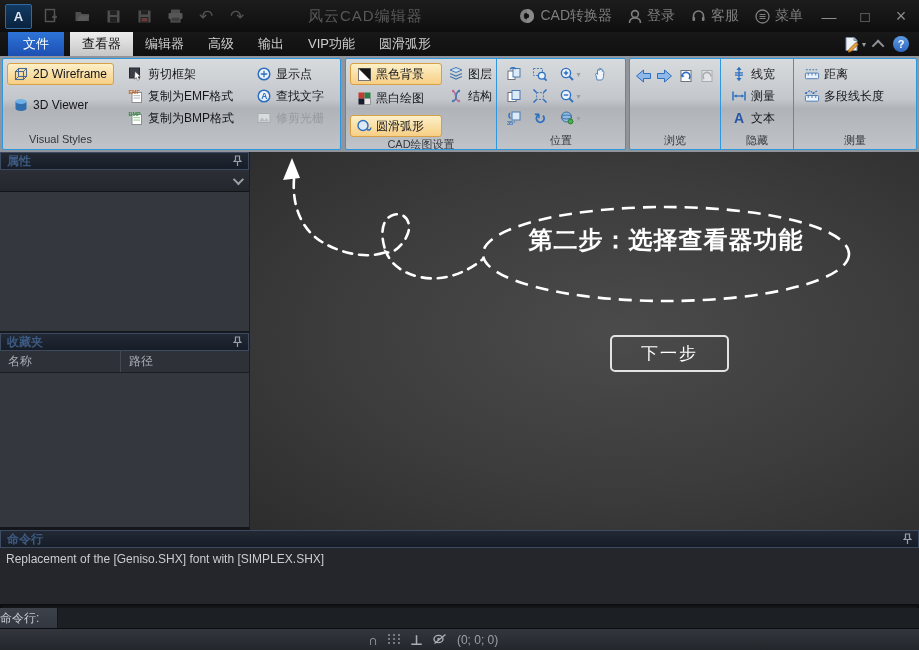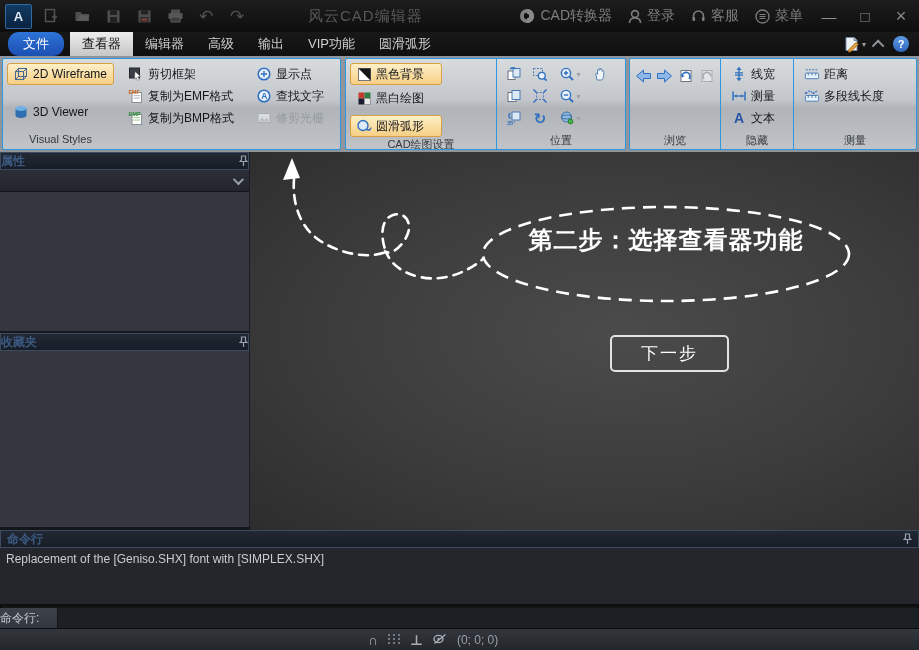--- a/index.html
+++ b/index.html
@@ -22,21 +22,21 @@
   .tb-title { position:absolute; left:308px; top:0; height:32px; display:flex; align-items:center;
     color:#585858; font-size:15px; letter-spacing:1px; }
   .tb-right { position:absolute; right:8px; top:0; height:32px; display:flex; align-items:center; gap:16px; }
   .tb-item { display:flex; align-items:center; gap:5px; color:#7e7e7e; font-size:14px; }
   .tb-item svg { display:block; }
   .winbtn { color:#8e8e8e; font-size:15px; width:20px; text-align:center; }
   
   .menubar { position:absolute; top:32px; left:0; right:0; height:24px;
     background:linear-gradient(#181818,#101010); display:flex; align-items:stretch; }
   .mi { display:flex; align-items:center; padding:0 12px; color:#cfcfcf; font-size:13px; }
-  .mi.file { background:linear-gradient(#2e74d8,#1c4fb2); color:#fff; margin-left:8px; padding:0 15px;border-radius:11px; }
+  .mi.file { background:linear-gradient(#2e74d8,#1c4fb2); color:#fff; margin-left:8px; padding:0 15px; }
   .mi.active { background:linear-gradient(#ededed,#c6c6c6); color:#111; margin-left:6px; }
   .menubar-right { position:absolute; right:10px; top:0; height:24px; display:flex; align-items:center; gap:9px; }
   .chev-up { width:9px; height:9px; border-left:2px solid #8f949a; border-top:2px solid #8f949a;
     transform:rotate(45deg) translateY(2px); }
   .helpbtn { width:16px; height:16px; border-radius:50%; background:linear-gradient(#5d9be4,#2f66be);
     color:#fff; font-size:11px; font-weight:bold; display:flex; align-items:center; justify-content:center; }
   .caret { font-size:8px; color:#9a9fa5; }
   
   .ribbon { position:absolute; top:56px; left:0; right:0; height:96px; background:#90959b; }
   .rcont { position:absolute; top:2px; bottom:2px; border:1px solid #2f96e0; border-radius:2px;
@@ -53,21 +53,21 @@
   .ic svg { display:block; }
   .cols { display:flex; }
   .pbtn { width:26px; height:22px; display:flex; align-items:center; justify-content:center; gap:1px; border-radius:2px; }
   .prow { display:flex; align-items:center; }
   .glyph-blue { color:#2f6fc0; font-weight:bold; font-size:14px; line-height:1; }
   
   .main { position:absolute; top:152px; left:0; height:378px; right:0; display:flex; }
   .sidebar { width:250px; background:#33363d; border-right:1px solid #1b1d22; border-bottom:3px solid #141619;
     display:flex; flex-direction:column; }
   .phead { height:18px; background:linear-gradient(#232934,#171d27); border:1px solid #3c4a62;
-    display:flex; align-items:center; padding:0 0; color:#3c5a82; font-size:12px; font-weight:bold; }
+    display:flex; align-items:center; padding:0 6px; color:#3c5a82; font-size:12px; font-weight:bold; }
   .phead .sp { flex:1; }
   .props-drop { height:22px; background:linear-gradient(#2c2f36,#23262c); border-bottom:1px solid #121418;
     display:flex; align-items:center; justify-content:flex-end; padding:0 8px; }
   .chev-dn { width:8px; height:8px; border-right:2px solid #9aa0a8; border-bottom:2px solid #9aa0a8;
     transform:rotate(45deg) translateY(-2px); }
   .props-body { height:139px; background:#34373e; }
   .pgap { height:2px; background:#15181c; }
   .favcols { height:22px; background:#2e3138; border-bottom:1px solid #1a1d21; display:flex; align-items:center;
     color:#a7acb4; font-size:12px; }
   .favcols .c1 { width:120px; padding-left:8px; }
@@ -210,21 +210,21 @@
         </div>
       <div class="helpbtn">?</div>
     </div>
   </div>
 
   <div class="ribbon">
 
     <div class="rcont" style="left:2px;width:339px">
       <div class="rsub" style="width:118px">
         <div class="rbody">
-          <div class="rbtn sel" style="width:107px;margin-bottom:16px">
+          <div class="rbtn sel" style="width:107px;margin-bottom:9px">
             <span class="ic">
                 <svg width="16" height="16" viewBox="0 0 16 16">
                   <rect x="2.5" y="5.5" width="8" height="8" fill="none" stroke="#4a6a92" stroke-width="1.1"></rect>
                   <rect x="5.5" y="2.5" width="8" height="8" fill="none" stroke="#4a6a92" stroke-width="1.1"></rect>
                   <path d="M2.5 5.5 L5.5 2.5 M10.5 5.5 L13.5 2.5 M2.5 13.5 L5.5 10.5 M10.5 13.5 L13.5 10.5" stroke="#4a6a92" stroke-width="1"></path>
                 </svg>
               </span>
             <span>2D Wireframe</span>
           </div>
           <div class="rbtn" style="width:107px">
@@ -333,20 +333,44 @@
               <span>黑白绘图</span>
             </div>
             <div class="rbtn sel">
               <span class="ic">
                   <svg width="16" height="16" viewBox="0 0 16 16">
                     <circle cx="7" cy="7.5" r="5" fill="#dcebf8" stroke="#2f6fc0" stroke-width="1.4"></circle>
                     <path d="M11 11.5 q3.5 1.5 4-2" fill="none" stroke="#2f6fc0" stroke-width="1.4"></path>
                   </svg>
                 </span>
               <span>圆滑弧形</span>
+            </div>
+          </div>
+          <div style="width:50px">
+            <div class="rbtn">
+              <span class="ic">
+                  <svg width="16" height="16" viewBox="0 0 16 16">
+                    <path d="M8 1.5 l6 2.5 -6 2.5 -6-2.5z" fill="#cfe0f2" stroke="#4a7ab0"></path>
+                    <path d="M2 7.5 l6 2.5 6-2.5 M2 10.5 l6 2.5 6-2.5" fill="none" stroke="#4a7ab0" stroke-width="1.2"></path>
+                  </svg>
+                </span>
+              <span>图层</span>
+            </div>
+            <div class="rbtn">
+              <span class="ic">
+                  <svg width="16" height="16" viewBox="0 0 16 16">
+                    <path d="M4.5 2.5 c6 3.5 0 7.5 6.5 11" fill="none" stroke="#c06a9a" stroke-width="1.5"></path>
+                    <path d="M11.5 2.5 c-6.5 3.5 0 7.5 -6.5 11" fill="none" stroke="#4a7ab0" stroke-width="1.5"></path>
+                    <circle cx="5" cy="3" r="1.2" fill="#c06a9a"></circle>
+                    <circle cx="11" cy="13" r="1.2" fill="#c06a9a"></circle>
+                    <circle cx="11" cy="3" r="1.2" fill="#4a7ab0"></circle>
+                    <circle cx="5" cy="13" r="1.2" fill="#4a7ab0"></circle>
+                  </svg>
+                </span>
+              <span>结构</span>
             </div>
           </div>
         </div>
         <div class="glabel">CAD绘图设置</div>
       </div>
       <div class="vdiv"></div>
       <div class="rsub" style="flex:1">
         <div class="rbody">
           <div class="prow">
             <div class="pbtn">
@@ -532,20 +556,24 @@
       <div class="props-body"></div>
       <div class="pgap"></div>
       <div class="phead">
         <span>收藏夹</span>
         <span class="sp"></span>
         <span class="pin">
             <svg width="9" height="12" viewBox="0 0 9 12">
               <path d="M2.5 1 h4 v4 l1.5 1.5 h-7 L2.5 5z M4.5 6.5 v4.5" fill="none" stroke="#98a2ae" stroke-width="1.2"></path>
             </svg>
           </span>
+      </div>
+      <div class="favcols">
+        <div class="c1">名称</div>
+        <div class="c2">路径</div>
       </div>
       <div class="favbody"></div>
     </div>
 
     <div class="canvas">
       <svg class="anno" width="669" height="378" viewBox="0 0 669 378">
         <ellipse cx="416" cy="102" rx="183" ry="47" fill="none" stroke="#ffffff" stroke-width="2.6" stroke-dasharray="13 8"></ellipse>
         <path d="M44 27 C 42 55, 52 78, 72 90 C 92 102, 118 107, 136 100 C 130 84, 131 67, 143 63 C 154 59, 162 70, 158 81 C 154 93, 142 103, 136 100 C 141 112, 152 121, 170 125 C 193 130, 216 121, 233 107" fill="none" stroke="#ffffff" stroke-width="2.6" stroke-dasharray="9 7" stroke-linecap="round"></path>
         <polygon points="42,6 33,28 50,26" fill="#ffffff"></polygon>
       </svg>

